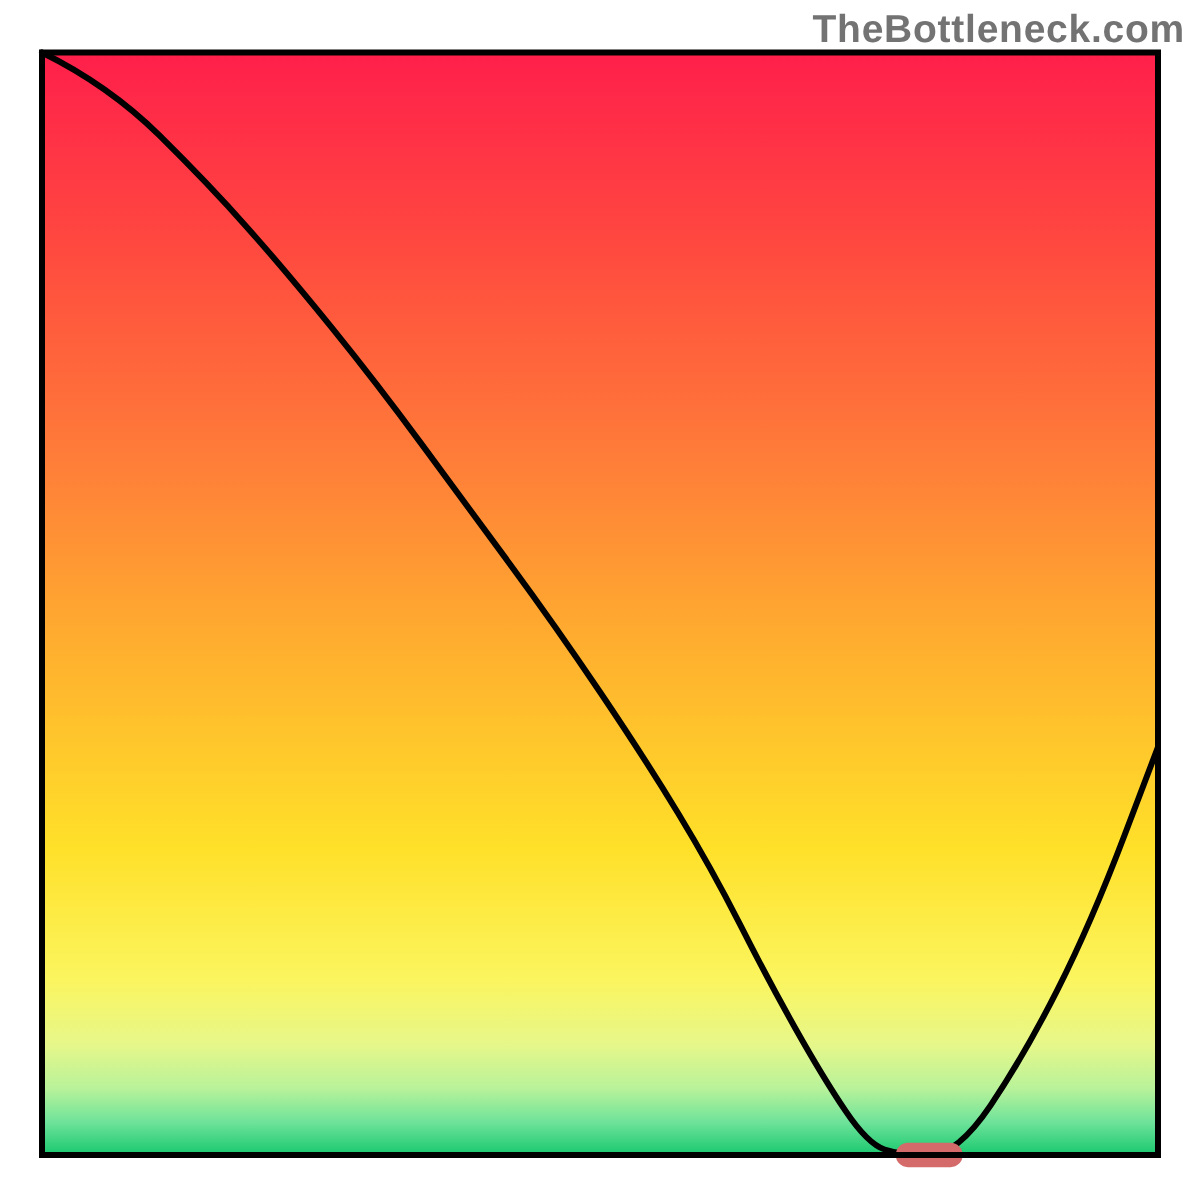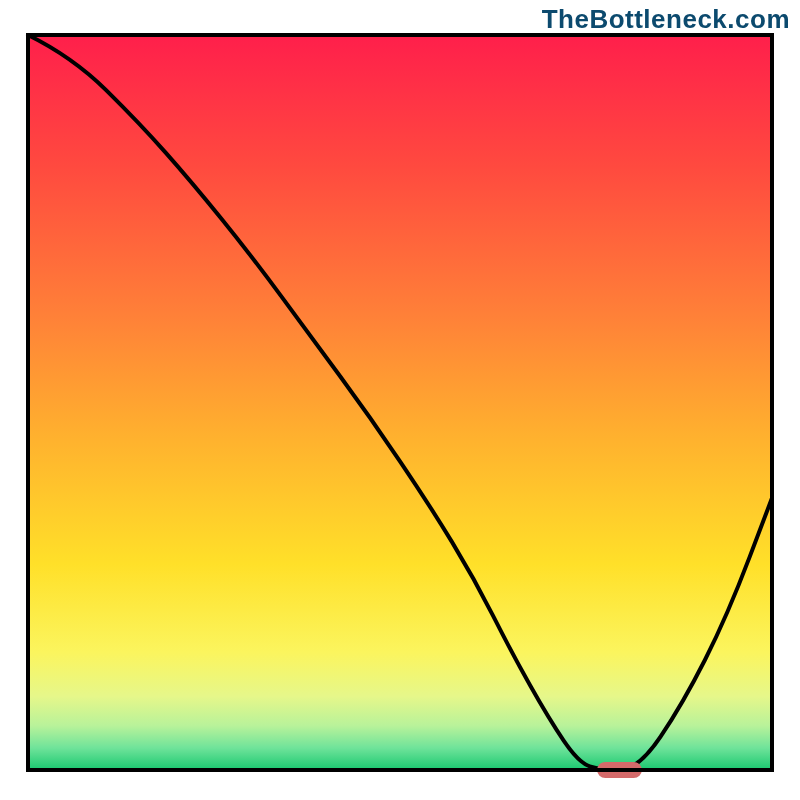--- a/index.html
+++ b/index.html
@@ -15,21 +15,21 @@
     position: relative;
     width: 800px;
     height: 800px;
   }
   .watermark {
     position: absolute;
     top: 4px;
     right: 10px;
     font-size: 26px;
     font-weight: 600;
-    color: #0c4a6e;
+    color: #737373;
     letter-spacing: 0.5px;
     z-index: 10;
   }
   svg {
     position: absolute;
     left: 0;
     top: 0;
   }
   .plot-border {
     fill: none;

